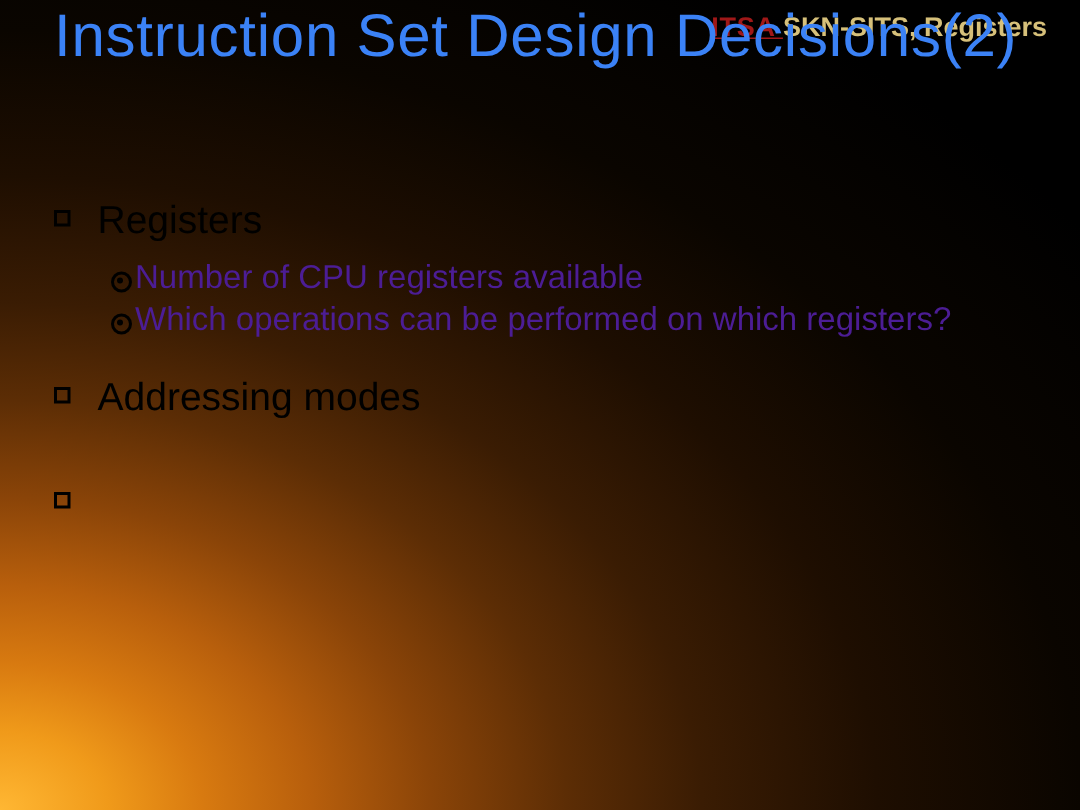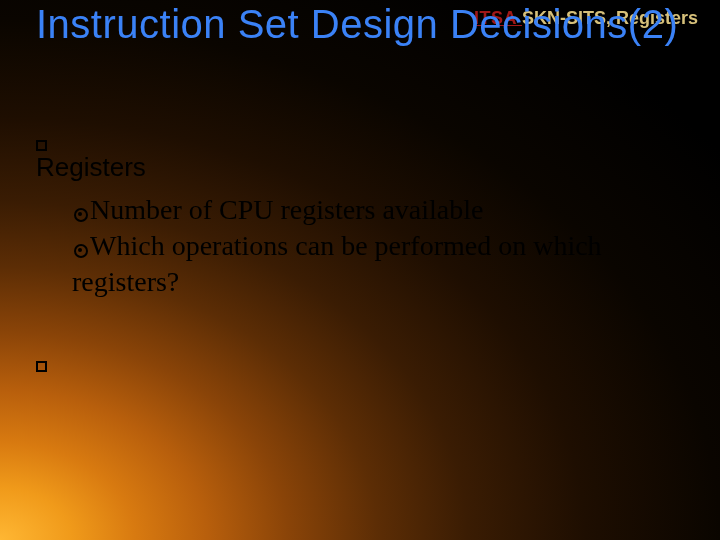--- a/index.html
+++ b/index.html
@@ -45,44 +45,42 @@
   .content {
     position: absolute;
     top: 130px;
     left: 36px;
     right: 36px;
     color: #000;
   }
   .li1 {
     display: flex;
     margin-bottom: 8px;
-    flex-direction: column;
   }
   .li1 .bullet1 {
     display: inline-block;
     width: 11px; height: 11px;
     border: 2px solid #000;
     margin-top: 10px;
     margin-right: 18px;
     flex-shrink: 0;
   }
   .li1 .text1 {
     font-size: 26px;
     line-height: 1.25;
   }
   .sub {
     margin-left: 36px;
     margin-top: 6px;
     margin-bottom: 20px;
   }
   .li2 {
-    font-size: 28px;
+    font-size: 22px;
     line-height: 1.3;
-    color: #000000;
-    font-family: Liberation Serif, serif;
+    color: #4c1d95;
   }
   .bullet2 {
     display: inline-block;
     position: relative;
     width: 14px; height: 14px;
     margin-right: 4px;
     vertical-align: -1px;
   }
   .bullet2::before {
     content: "";
@@ -119,20 +117,24 @@
   </div>
   <div class="sub">
     <div class="li2">
       <span class="bullet2"></span><span>Number of CPU registers available</span>
     </div>
     <div class="li2">
       <span class="bullet2"></span><span>Which operations can be performed on which registers?</span>
     </div>
   </div>
 
+  <div class="li1">
+    <span class="bullet1"></span>
+    <span class="text1">Addressing modes</span>
+  </div>
 
   <div class="gap-big"></div>
 
   <div class="li1">
     <span class="bullet1"></span>
   </div>
 
 </div>
 
 </body></html>

